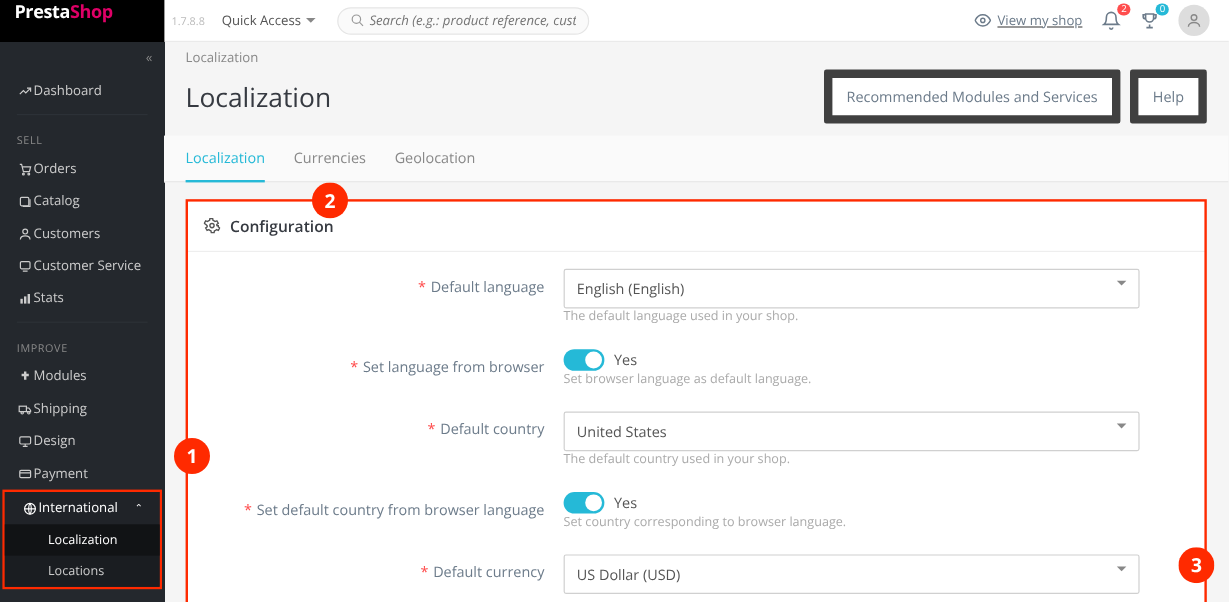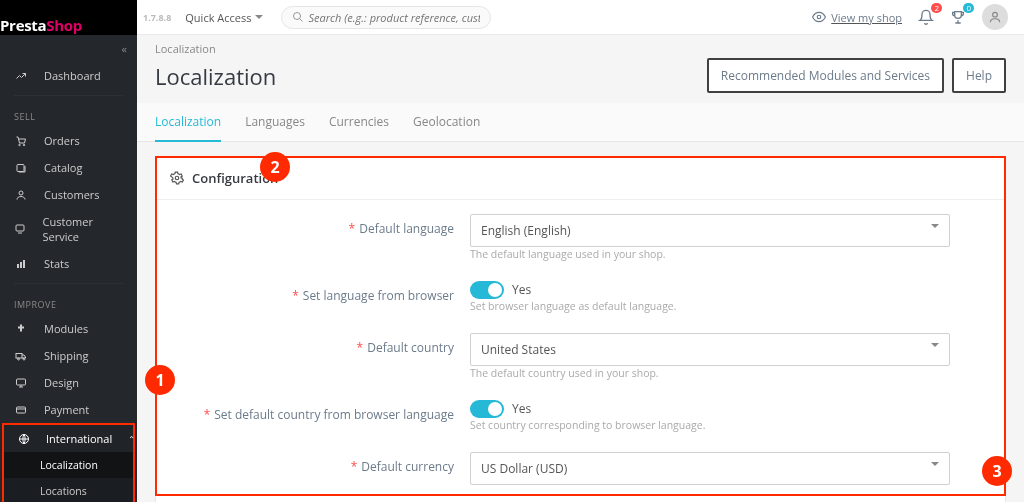--- a/index.html
+++ b/index.html
@@ -1,55 +1,55 @@
 <!DOCTYPE html>
 <html><head>
 <meta charset="utf-8">
 <style>
 * { margin: 0; padding: 0; box-sizing: border-box; font-family: "Open Sans", -apple-system, Arial, sans-serif; }
 body { width: 1024px; height: 502px; overflow: hidden; background: #f5f5f5; font-size: 12px; color: #555; }
 
 
 .hdr { position: fixed; top: 0; left: 0; right: 0; height: 35px; background: #fff; display: flex; align-items: center; z-index: 20; border-bottom: 1px solid #eaeaea; }
-.logo { width: 137px; height: 35px; background: #000; color: #fff; display: flex; align-items: flex-end; padding-left: 0; font-weight: 700; font-size: 15px; letter-spacing: -.3px; }
+.logo { width: 137px; height: 35px; background: #000; color: #fff; display: flex; align-items: flex-start; padding-left: 12px; font-weight: 700; font-size: 15px; letter-spacing: -.3px; }
 .logo .a { color: #fff; }
 .logo .b { color: #df0067; }
-.ver { color: #bbb; font-size: 9px; margin-left: 6px; font-weight: bold; }
+.ver { color: #bbb; font-size: 9px; margin-left: 6px; }
 .qa { color: #555; font-size: 11px; margin-left: 14px; display: flex; align-items: center; cursor: pointer; }
 .qa:after { content: ""; border: 4px solid transparent; border-top-color: #888; margin-left: 4px; margin-top: 4px; }
 .search { margin-left: 18px; display: flex; align-items: center; background: #fafafa; border: 1px solid #e5e5e5; border-radius: 16px; padding: 3px 10px; width: 210px; }
 .search input { border: none; outline: none; background: transparent; font-size: 11px; color: #999; font-style: italic; flex: 1; margin-left: 4px; }
 .spacer { flex: 1; }
 .rh { display: flex; align-items: center; gap: 16px; padding-right: 16px; text-decoration: underline; }
 .rh .itm { display: flex; align-items: center; color: #6c7b8a; font-size: 11px; cursor: pointer; position: relative; }
 .badge { position: absolute; top: -6px; right: -8px; background: #ff4d4d; color: #fff; font-size: 8px; border-radius: 8px; padding: 0 3px; line-height: 10px; }
 .badge.b2 { background: #25b9d7; }
 .avatar { width: 26px; height: 26px; border-radius: 50%; background: #ddd; display: flex; align-items: center; justify-content: center; }
 
 
 .sb { position: fixed; top: 35px; left: 0; bottom: 0; width: 137px; background: #24282d; color: #bbb; font-size: 11px; overflow: hidden; }
 .sb .collapse { text-align: right; padding: 6px 10px; color: #888; cursor: pointer; }
 .sb .sec-lbl { color: #888; font-size: 9px; letter-spacing: .5px; padding: 8px 14px 4px; }
-.sb .mi { display: flex; align-items: center; padding: 6px 14px; cursor: pointer; color: #ccc; gap: 16px; }
+.sb .mi { display: flex; align-items: center; padding: 6px 14px; cursor: pointer; color: #ccc; gap: 0; }
 .sb .mi.expanded { background: #202328; color: #fff; }
 .sb .mi .ic { width: 14px; display: inline-flex; justify-content: center; }
 .sb .mi .chev { margin-left: auto; font-size: 8px; }
 .sb .sub { background: #1a1d21; }
 .sb .sub .smi { padding: 6px 14px 6px 36px; cursor: pointer; color: #ccc; font-size: 10.5px; }
 .sb .sub .smi.active { color: #fff; background: #111315; }
 .sb hr { border: none; border-top: 1px solid #3a3f45; margin: 6px 14px; opacity: .4; }
 .sb .hl-intl { border: 2px solid #ff2a00; margin: 0 2px; }
 
 
 .main { position: absolute; top: 35px; left: 137px; right: 0; bottom: 0; overflow: auto; }
 .crumb { font-size: 11px; color: #888; padding: 6px 18px 0; }
 .titlebar { display: flex; align-items: center; padding: 2px 18px 10px; }
 .titlebar h1 { font-size: 22px; font-weight: 400; color: #363a41; }
 .titlebar .actions { margin-left: auto; display: flex; gap: 8px; }
-.btn-o { background: #fff; border: 2px solid #404040; color: #6c7b8a; padding: 7px 12px; font-size: 12px; border-radius: 2px; cursor: pointer; }
+.btn-o { background: #fff; border: 7px solid #404040; color: #6c7b8a; padding: 7px 12px; font-size: 12px; border-radius: 2px; cursor: pointer; }
 
 .tabs { display: flex; gap: 24px; padding: 0 18px; border-bottom: 1px solid #e5e5e5; background: #fafafa; }
 .tabs .tab { padding: 10px 0; font-size: 12px; color: #888; cursor: pointer; }
 .tabs .tab.active { color: #25b9d7; border-bottom: 2px solid #25b9d7; margin-bottom: -1px; }
 
 .panel-wrap { padding: 14px 18px 30px; position: relative; }
 .panel { background: #fff; border: 1px solid #e5e5e5; border-radius: 3px; }
 .panel-hd { display: flex; align-items: center; gap: 8px; padding: 12px 14px; border-bottom: 1px solid #eee; color: #363a41; font-weight: 600; font-size: 13px; }
 .panel-bd { padding: 14px 14px 20px; }
 
@@ -249,21 +249,20 @@
   <div class="crumb">Localization</div>
   <div class="titlebar">
     <h1>Localization</h1>
     <div class="actions">
       <button class="btn-o">Recommended Modules and Services</button>
       <button class="btn-o">Help</button>
     </div>
   </div>
   <div class="tabs">
     <div class="tab active">Localization</div>
-    <div class="tab">Languages</div>
     <div class="tab">Currencies</div>
     <div class="tab">Geolocation</div>
   </div>
 
   <div class="panel-wrap">
     <div class="redbox"></div>
 
     <div class="panel">
       <div class="panel-hd">
         <svg width="14" height="14" viewBox="0 0 24 24" fill="none" stroke="#555" stroke-width="2">

